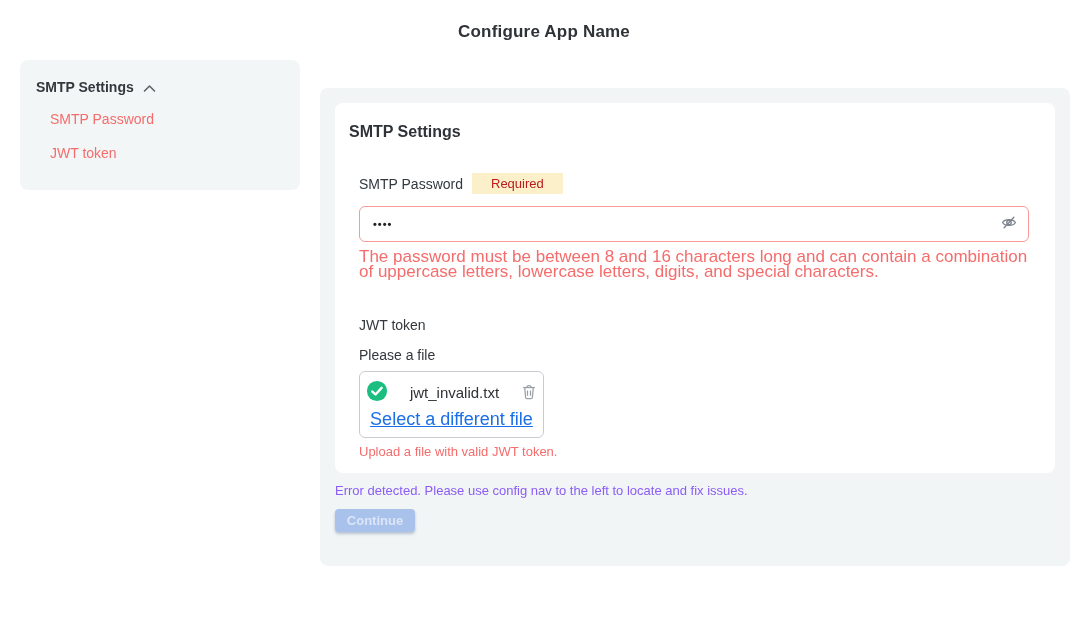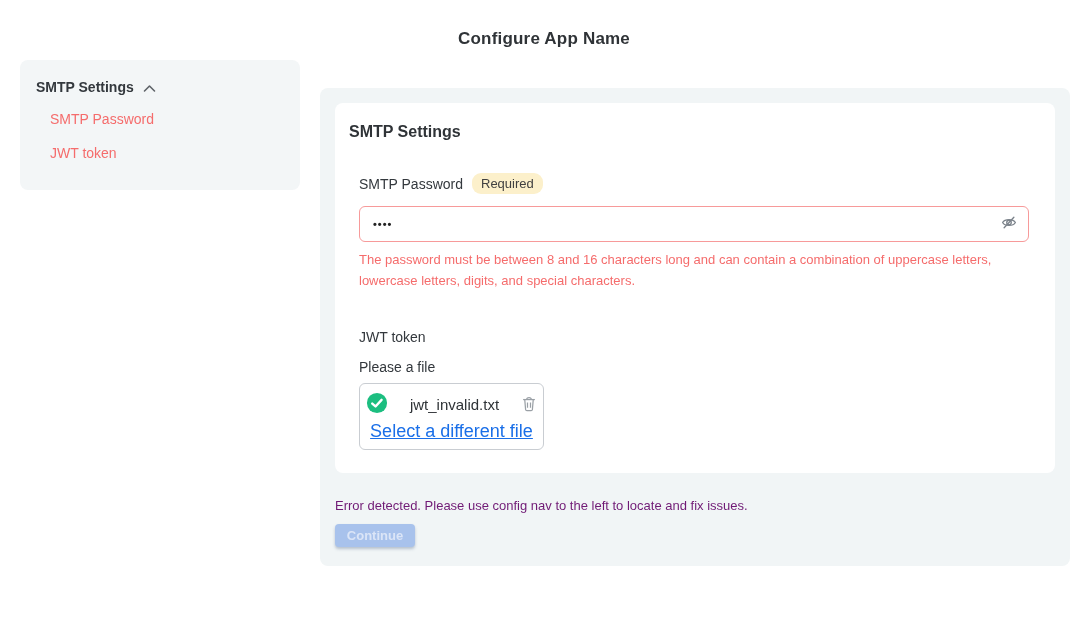--- a/index.html
+++ b/index.html
@@ -4,21 +4,21 @@
 <style>
   * { box-sizing: border-box; margin: 0; padding: 0; }
   html, body {
     width: 1088px; height: 622px;
     background: #ffffff;
     font-family: "Liberation Sans", sans-serif;
     position: relative;
     overflow: hidden;
   }
   .page-title {
-    position: absolute; top: 29px; left: 0; width: 1088px;
+    position: absolute; top: 22px; left: 0; width: 1088px;
     text-align: center;
     font-size: 17px; font-weight: bold; color: #2f3337;
     letter-spacing: 0.2px;
   }
   
   .sidebar {
     position: absolute; left: 20px; top: 60px;
     width: 280px; height: 130px;
     background: #f3f6f7;
     border-radius: 8px;
@@ -55,23 +55,23 @@
   .card-title {
     font-size: 16px; font-weight: bold; color: #2f3337;
   }
   .field-group { margin-left: 10px; }
   .label-row {
     margin-top: 32px;
     display: flex; align-items: center; gap: 9px;
     font-size: 14px; color: #33383d;
   }
   .required-badge {
-    background: #fcf0cb; color: #404040;
-    font-size: 13px; padding: 3px 9px;
-    border-radius: 9px;
+    background: #fcf0cb; color: #b91c1c;
+    font-size: 13px; padding: 3px 19px;
+    border-radius: 0;
   }
   .input-wrap { position: relative; margin-top: 12px; width: 670px; }
   .password-input {
     width: 670px; height: 36px;
     border: 1px solid #f79a9a;
     border-radius: 6px;
     padding: 0 40px 0 13px;
     font-size: 11px; font-weight: bold; letter-spacing: 1px;
     color: #222;
     background: #fff;
@@ -79,21 +79,21 @@
     font-family: "Liberation Sans", sans-serif;
   }
   .eye-btn {
     position: absolute; right: 11px; top: 50%;
     transform: translateY(-50%);
     background: none; border: none; cursor: pointer;
     display: inline-flex; padding: 0;
   }
   .field-error {
     margin-top: 7px;
-    font-size: 13px; color: #f56c6c; line-height: 21px;
+    font-size: 17px; color: #f56c6c; line-height: 15px;
     width: 680px;
   }
   .jwt-label { margin-top: 38px; font-size: 14px; color: #33383d; }
   .upload-label { margin-top: 14px; font-size: 14px; color: #33383d; }
   .upload-box {
     margin-top: 8px;
     width: 185px; height: 67px;
     border: 1px solid #c9cdd2;
     border-radius: 6px;
     background: #fff;
@@ -107,21 +107,21 @@
   .file-name { font-size: 15px; color: #2f3337; }
   .trash-btn {
     background: none; border: none; cursor: pointer;
     display: inline-flex; padding: 0;
   }
   .change-file-link {
     font-size: 18px; color: #1a6fe8;
     text-decoration: underline; cursor: pointer;
   }
   .upload-error { margin-top: 6px; font-size: 13px; color: #f56c6c; }
-  .footer-error { margin-top: 25px; font-size: 13px; color: #701a75; }
+  .footer-error { margin-top: 10px; font-size: 13px; color: #8b5cf6; }
   .continue-btn {
     margin-top: 11px;
     width: 80px; height: 23px;
     background: #a8c2ec;
     color: #dbe5f7;
     font-size: 13px; font-weight: bold;
     font-family: "Liberation Sans", sans-serif;
     border: none; border-radius: 4px;
     box-shadow: 0 2px 3px rgba(110, 130, 160, 0.45);
     cursor: not-allowed;
@@ -188,18 +188,19 @@
                 <path d="M8.5 7 C8.5 3 15.5 3 15.5 7"></path>
                 <path d="M5.5 7 l1.3 15.2 a2 2 0 0 0 2 1.8 h6.4 a2 2 0 0 0 2 -1.8 L18.5 7"></path>
                 <line x1="9.7" y1="11.5" x2="9.7" y2="19.5"></line>
                 <line x1="14.3" y1="11.5" x2="14.3" y2="19.5"></line>
               </svg>
             </span>
           </button>
         </div>
         <a class="change-file-link">Select a different file</a>
       </div>
+      <div class="upload-error">Upload a file with valid JWT token.</div>
     </div>
   </div>
 
   <div class="footer-error">Error detected. Please use config nav to the left to locate and fix issues.</div>
   <button class="continue-btn" disabled="">Continue</button>
 </section>
 
 </body></html>

